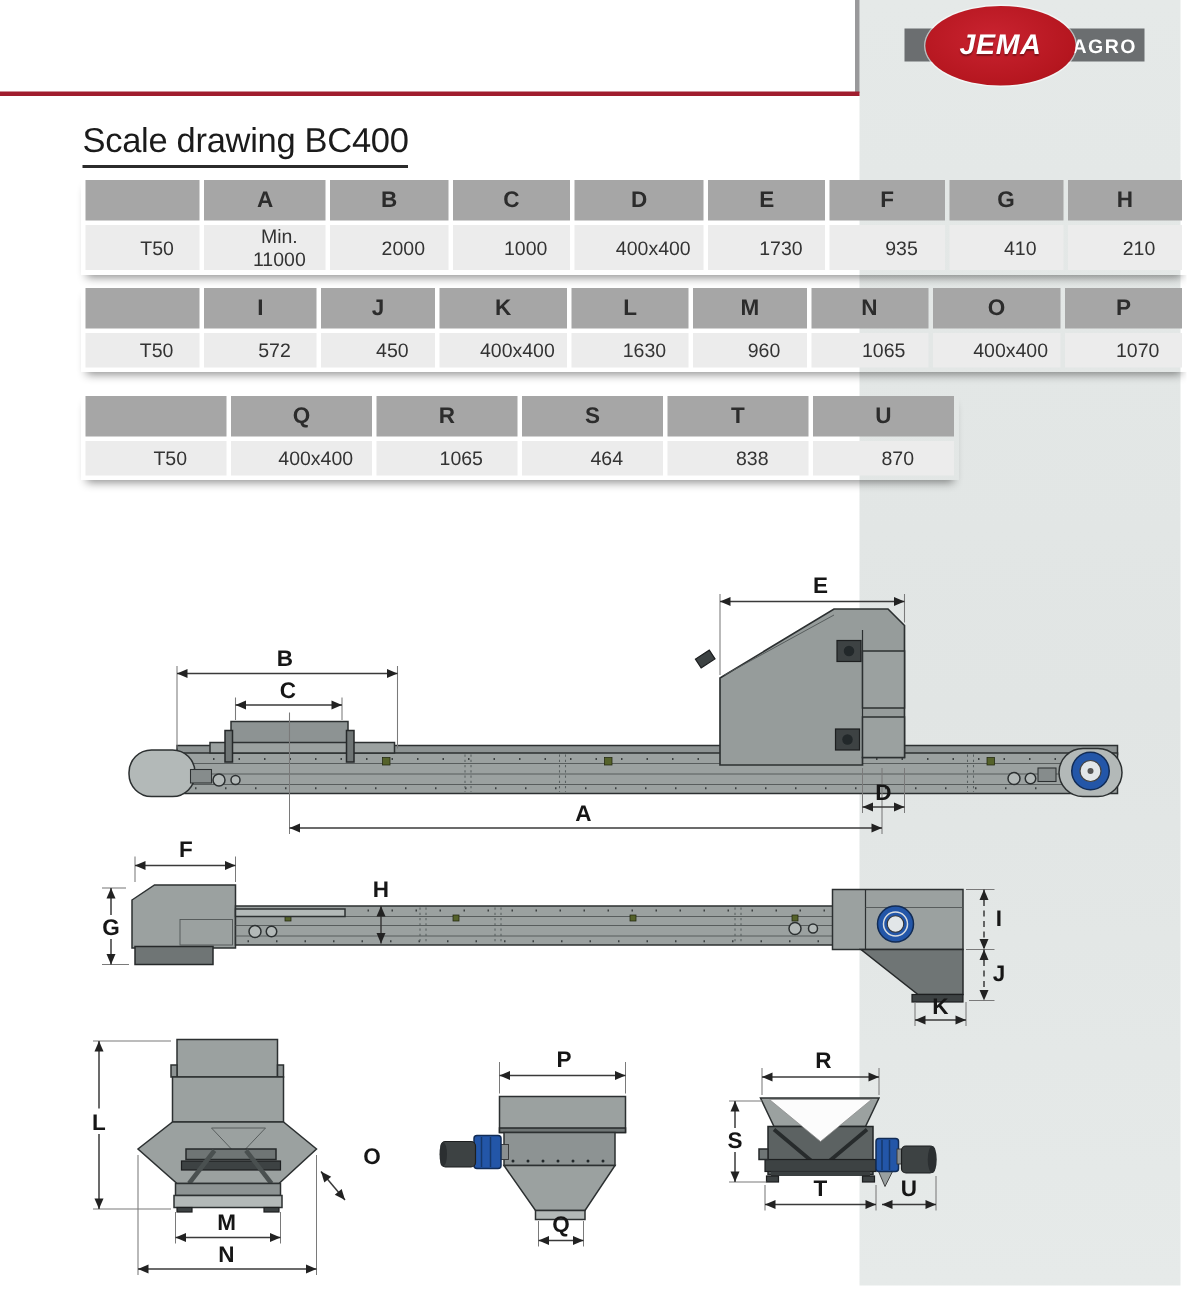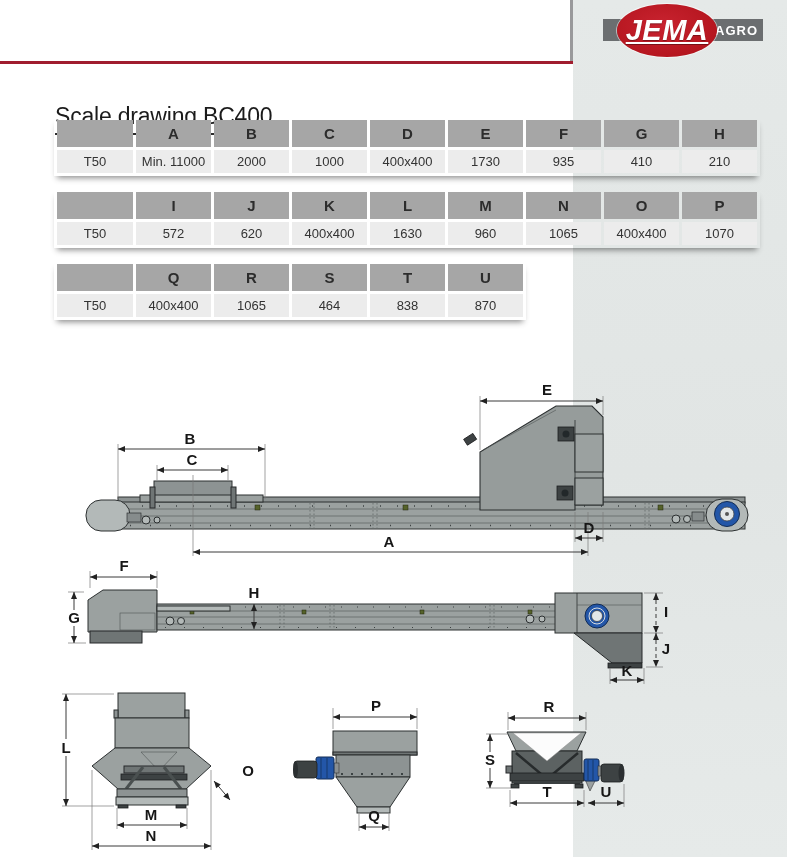--- a/index.html
+++ b/index.html
@@ -29,44 +29,43 @@
   .logo-tagline{
     color:#fff;font-weight:bold;font-size:13px;letter-spacing:1px;padding-right:5px;
   }
   .logo-ellipse{
     position:absolute;left:22px;top:4px;width:100px;height:53px;border-radius:50%;
     background:radial-gradient(ellipse at 45% 40%,#c92330 0%,#b5161f 70%,#9f101b 100%);
     box-shadow:0 0 0 1px rgba(255,255,255,.55);
     display:flex;align-items:center;justify-content:center;
   }
   .logo-brand{
-    color:#fff;font-weight:bold;font-style:italic;font-size:29px;letter-spacing:.5px;
+    color:#fff;font-weight:bold;font-style:italic;font-size:19px;letter-spacing:.5px;
     text-shadow:0 1px 1px rgba(0,0,0,.35);
-    text-decoration:underline;
   }
   .title{
     position:absolute;left:55px;top:80px;z-index:3;
     font-size:23px;color:#1b1b1b;letter-spacing:-.2px;
-    border-bottom:2px solid #2b2b2b;padding-bottom:3px;margin-top:23px;
+    border-bottom:2px solid #2b2b2b;padding-bottom:3px;
   }
   table.dim-table{
     position:absolute;z-index:3;border-collapse:separate;border-spacing:3px;
     box-shadow:0 5px 6px -3px rgba(0,0,0,.45);
   }
   .dim-table th,.dim-table td{
     text-align:center;vertical-align:middle;padding:0;
   }
   .dim-table th{
     background:#a6a6a6;color:#2c2c2c;font-size:15px;font-weight:bold;
     width:75px;height:27px;
   }
   .dim-table th.corner{width:76px;}
   .dim-table td{
     background:#ececec;color:#333;font-size:13px;font-weight:normal;
-    width:75px;height:23px;
+    width:75px;height:23px;padding-left:19px;
   }
   svg.drawings{position:absolute;left:0;top:380px;z-index:2;}
   .lbl{font:bold 15px "Liberation Sans",sans-serif;fill:#161616;text-anchor:middle;}
   .dim{stroke:#3a3a3a;stroke-width:1;fill:none;}
   .dimd{stroke:#3a3a3a;stroke-width:1;fill:none;stroke-dasharray:4 3;}
   .ext{stroke:#7a7a7a;stroke-width:.7;fill:none;}
   .oln{stroke:#2c3031;stroke-width:.8;fill:none;}
   .thin{stroke:#505656;stroke-width:.6;fill:none;}
   .body{fill:#9ba1a0;stroke:#2c3031;stroke-width:1;}
   .body2{fill:#8d9393;stroke:#2c3031;stroke-width:1;}
@@ -129,21 +128,21 @@
     <th>K</th>
     <th>L</th>
     <th>M</th>
     <th>N</th>
     <th>O</th>
     <th>P</th>
   </tr>
   <tr>
     <td>T50</td>
     <td>572</td>
-    <td>620</td>
+    <td>450</td>
     <td>400x400</td>
     <td>1630</td>
     <td>960</td>
     <td>1065</td>
     <td>400x400</td>
     <td>1070</td>
   </tr>
 </tbody>
   </table>
 

